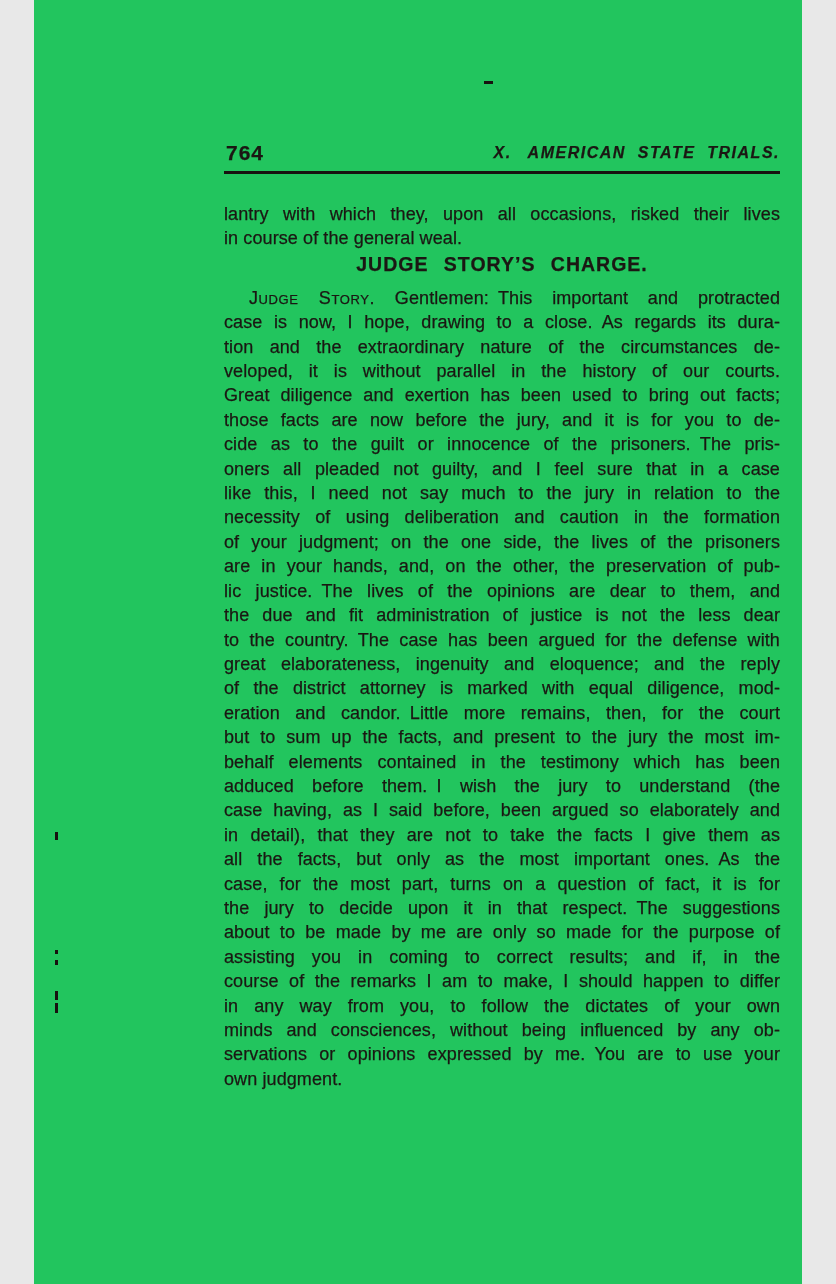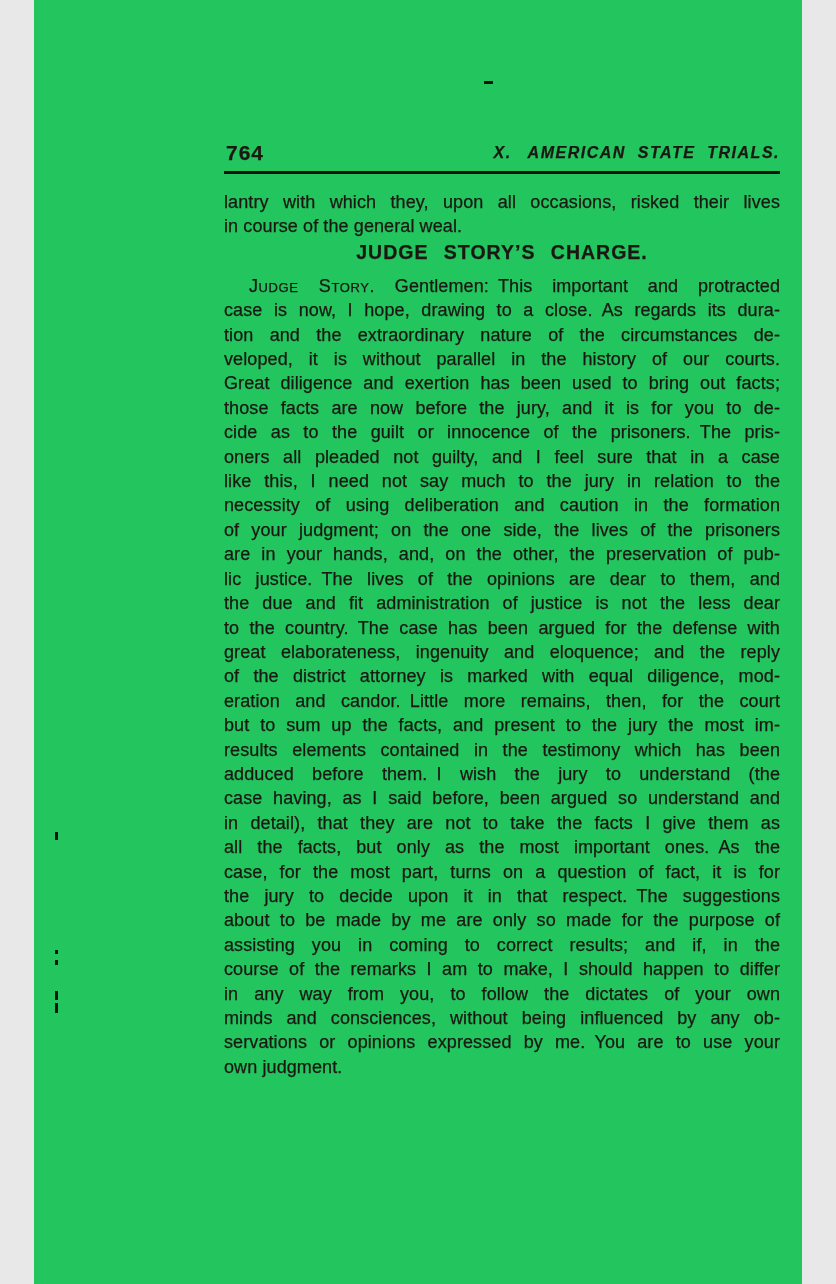--- a/index.html
+++ b/index.html
@@ -29,21 +29,21 @@
     font-style: italic; font-weight: bold;
     font-size: 16px; line-height: 26px;
     letter-spacing: 1.5px; word-spacing: 6px;
   }
   .rt-gap { display: inline-block; width: 16px; }
   .header-rule {
     height: 0;
     border-bottom: 3.5px solid #17130f;
     margin-top: 4px;
   }
-  .para-opening { margin-top: 16px; }
+  .para-opening { margin-top: 28px; }
   .tline {
     font-size: 18px; line-height: 24.4px;
     text-align: justify; text-align-last: justify;
     letter-spacing: 0.1px;
     white-space: normal;
   }
   .tline-last { text-align-last: left; }
   .date-line {
     text-align: right;
     font-style: italic; font-weight: bold;
@@ -127,23 +127,23 @@
           <div class="tline">necessity of using deliberation and caution in the formation</div>
           <div class="tline">of your judgment; on the one side, the lives of the prisoners</div>
           <div class="tline">are in your hands, and, on the other, the preservation of pub-</div>
           <div class="tline">lic justice. The lives of the opinions are dear to them, and</div>
           <div class="tline">the due and fit administration of justice is not the less dear</div>
           <div class="tline">to the country. The case has been argued for the defense with</div>
           <div class="tline">great elaborateness, ingenuity and eloquence; and the reply</div>
           <div class="tline">of the district attorney is marked with equal diligence, mod-</div>
           <div class="tline">eration and candor. Little more remains, then, for the court</div>
           <div class="tline">but to sum up the facts, and present to the jury the most im-</div>
-          <div class="tline">results elements contained in the testimony which has been</div>
+          <div class="tline">behalf elements contained in the testimony which has been</div>
           <div class="tline">adduced before them. I wish the jury to understand (the</div>
-          <div class="tline">case having, as I said before, been argued so understand and</div>
+          <div class="tline">case having, as I said before, been argued so elaborately and</div>
           <div class="tline">in detail), that they are not to take the facts I give them as</div>
           <div class="tline">all the facts, but only as the most important ones. As the</div>
           <div class="tline">case, for the most part, turns on a question of fact, it is for</div>
           <div class="tline">the jury to decide upon it in that respect. The suggestions</div>
           <div class="tline">about to be made by me are only so made for the purpose of</div>
           <div class="tline">assisting you in coming to correct results; and if, in the</div>
           <div class="tline">course of the remarks I am to make, I should happen to differ</div>
           <div class="tline">in any way from you, to follow the dictates of your own</div>
           <div class="tline">minds and consciences, without being influenced by any ob-</div>
           <div class="tline">servations or opinions expressed by me. You are to use your</div>

